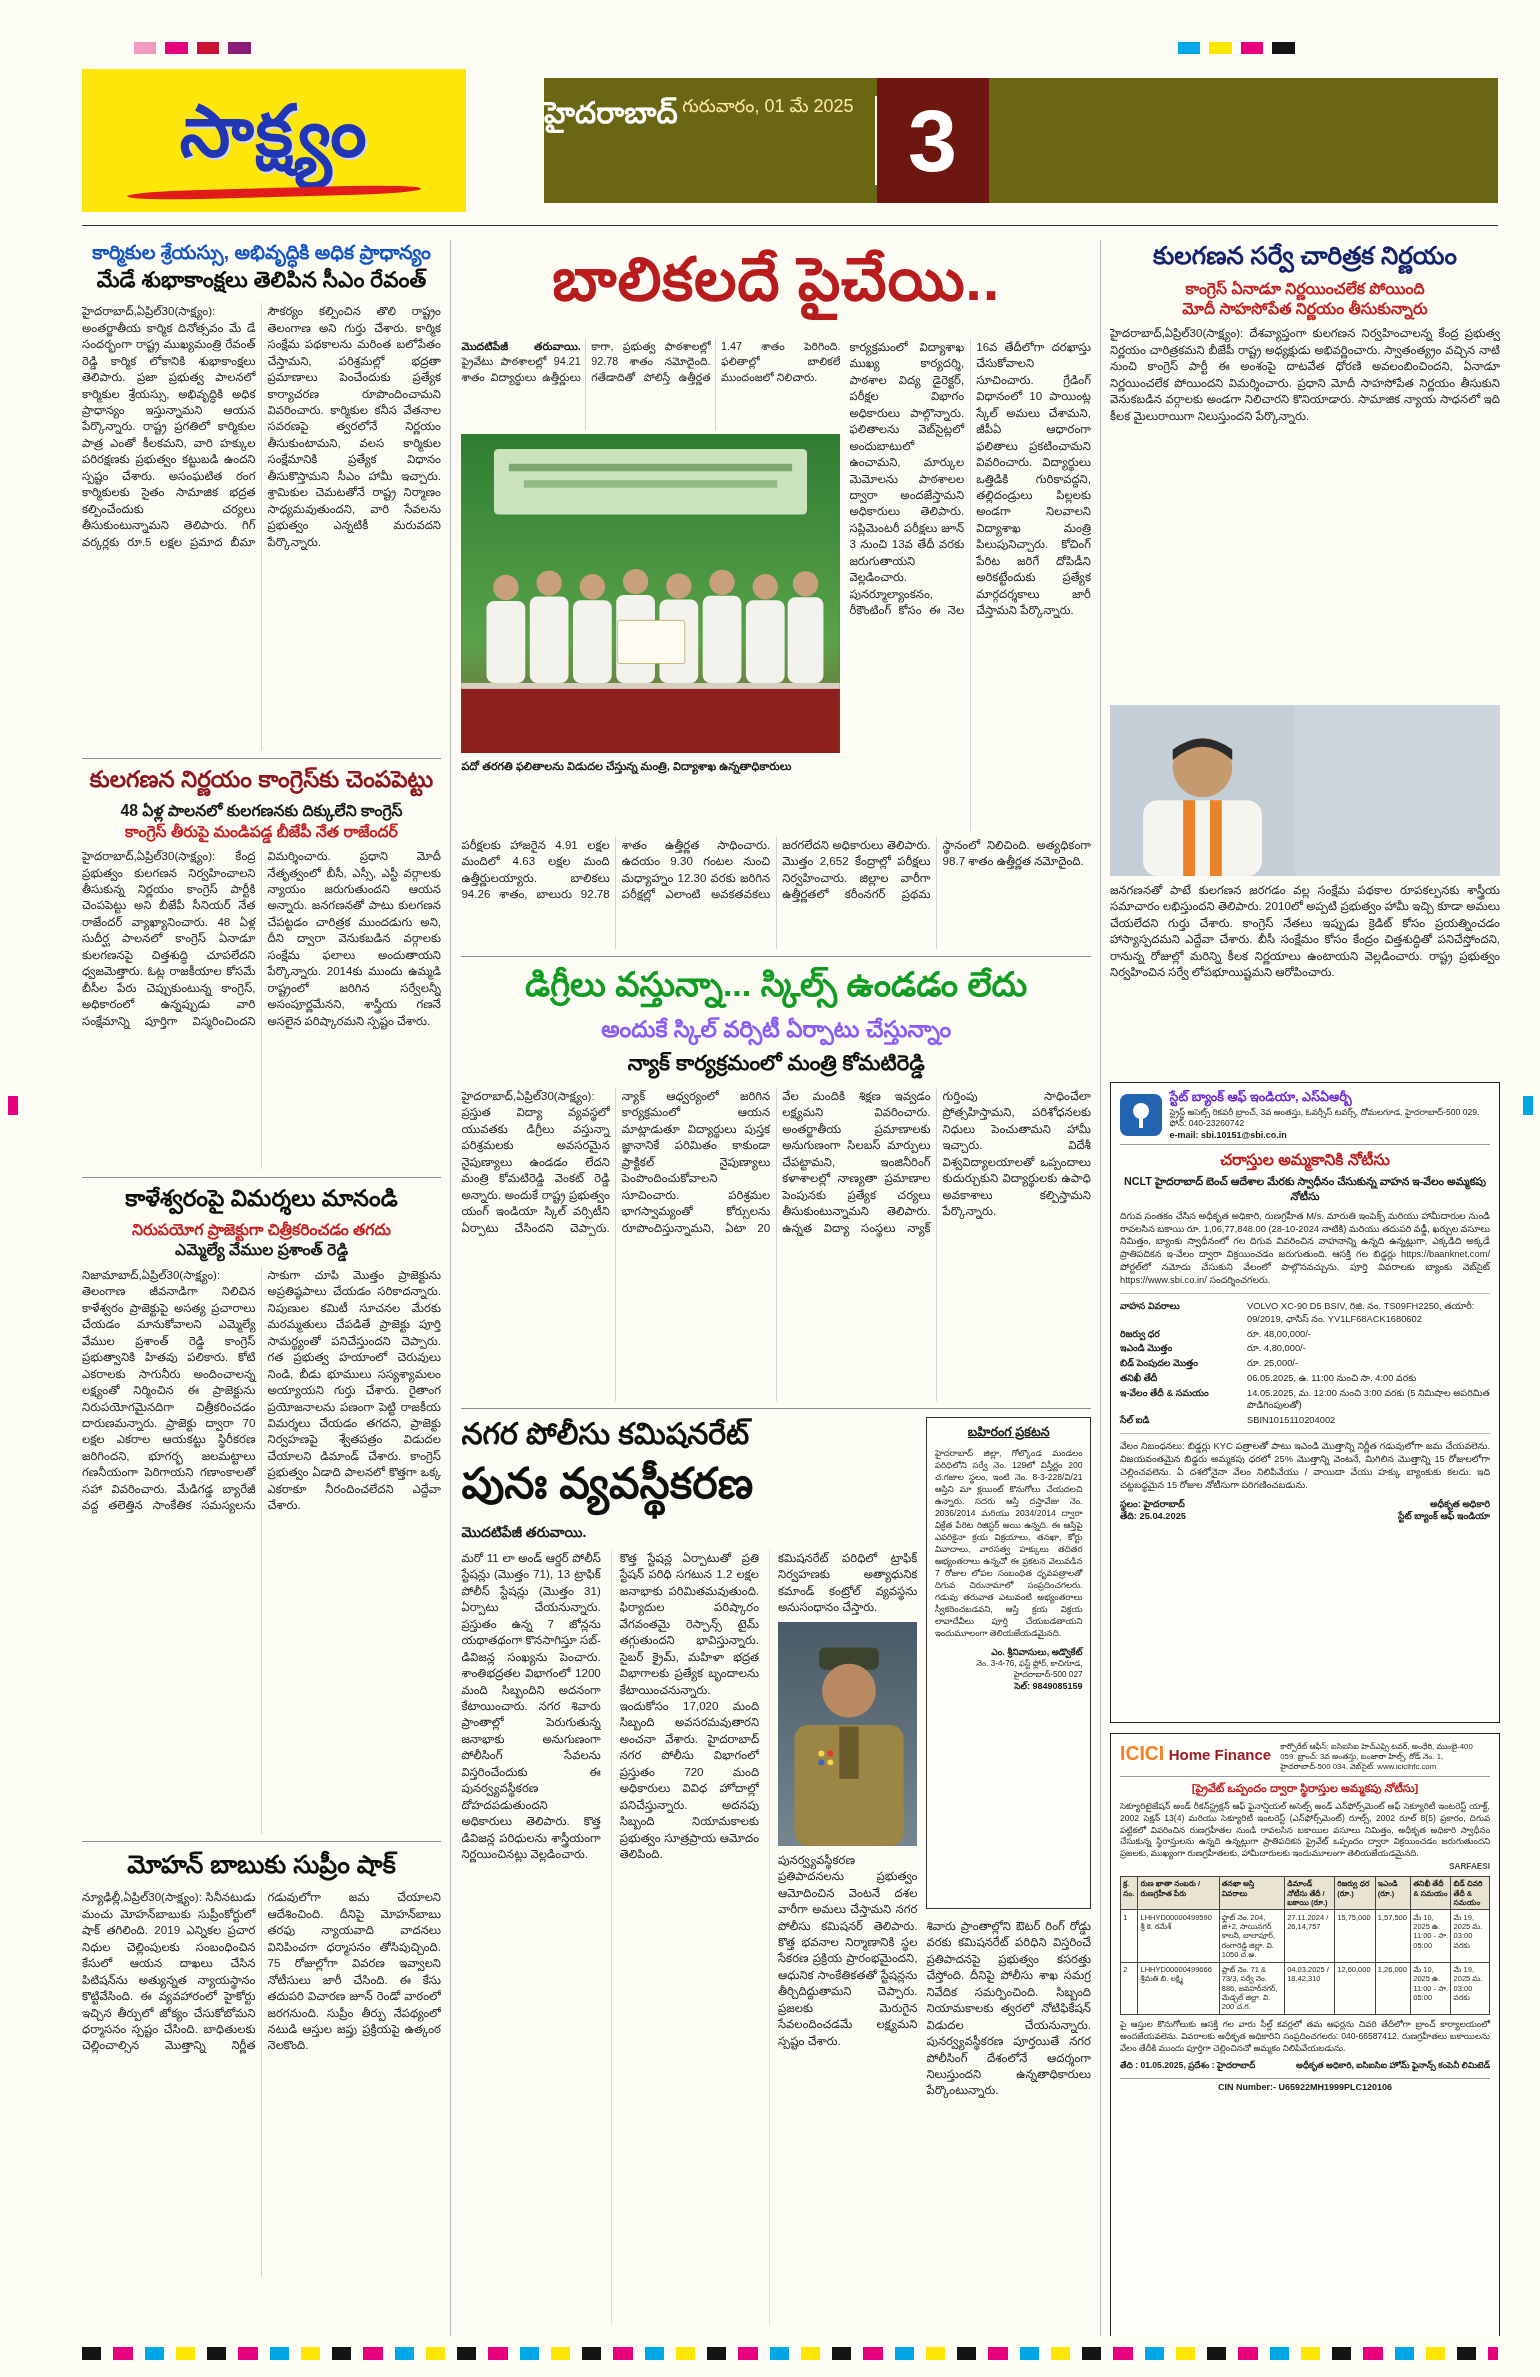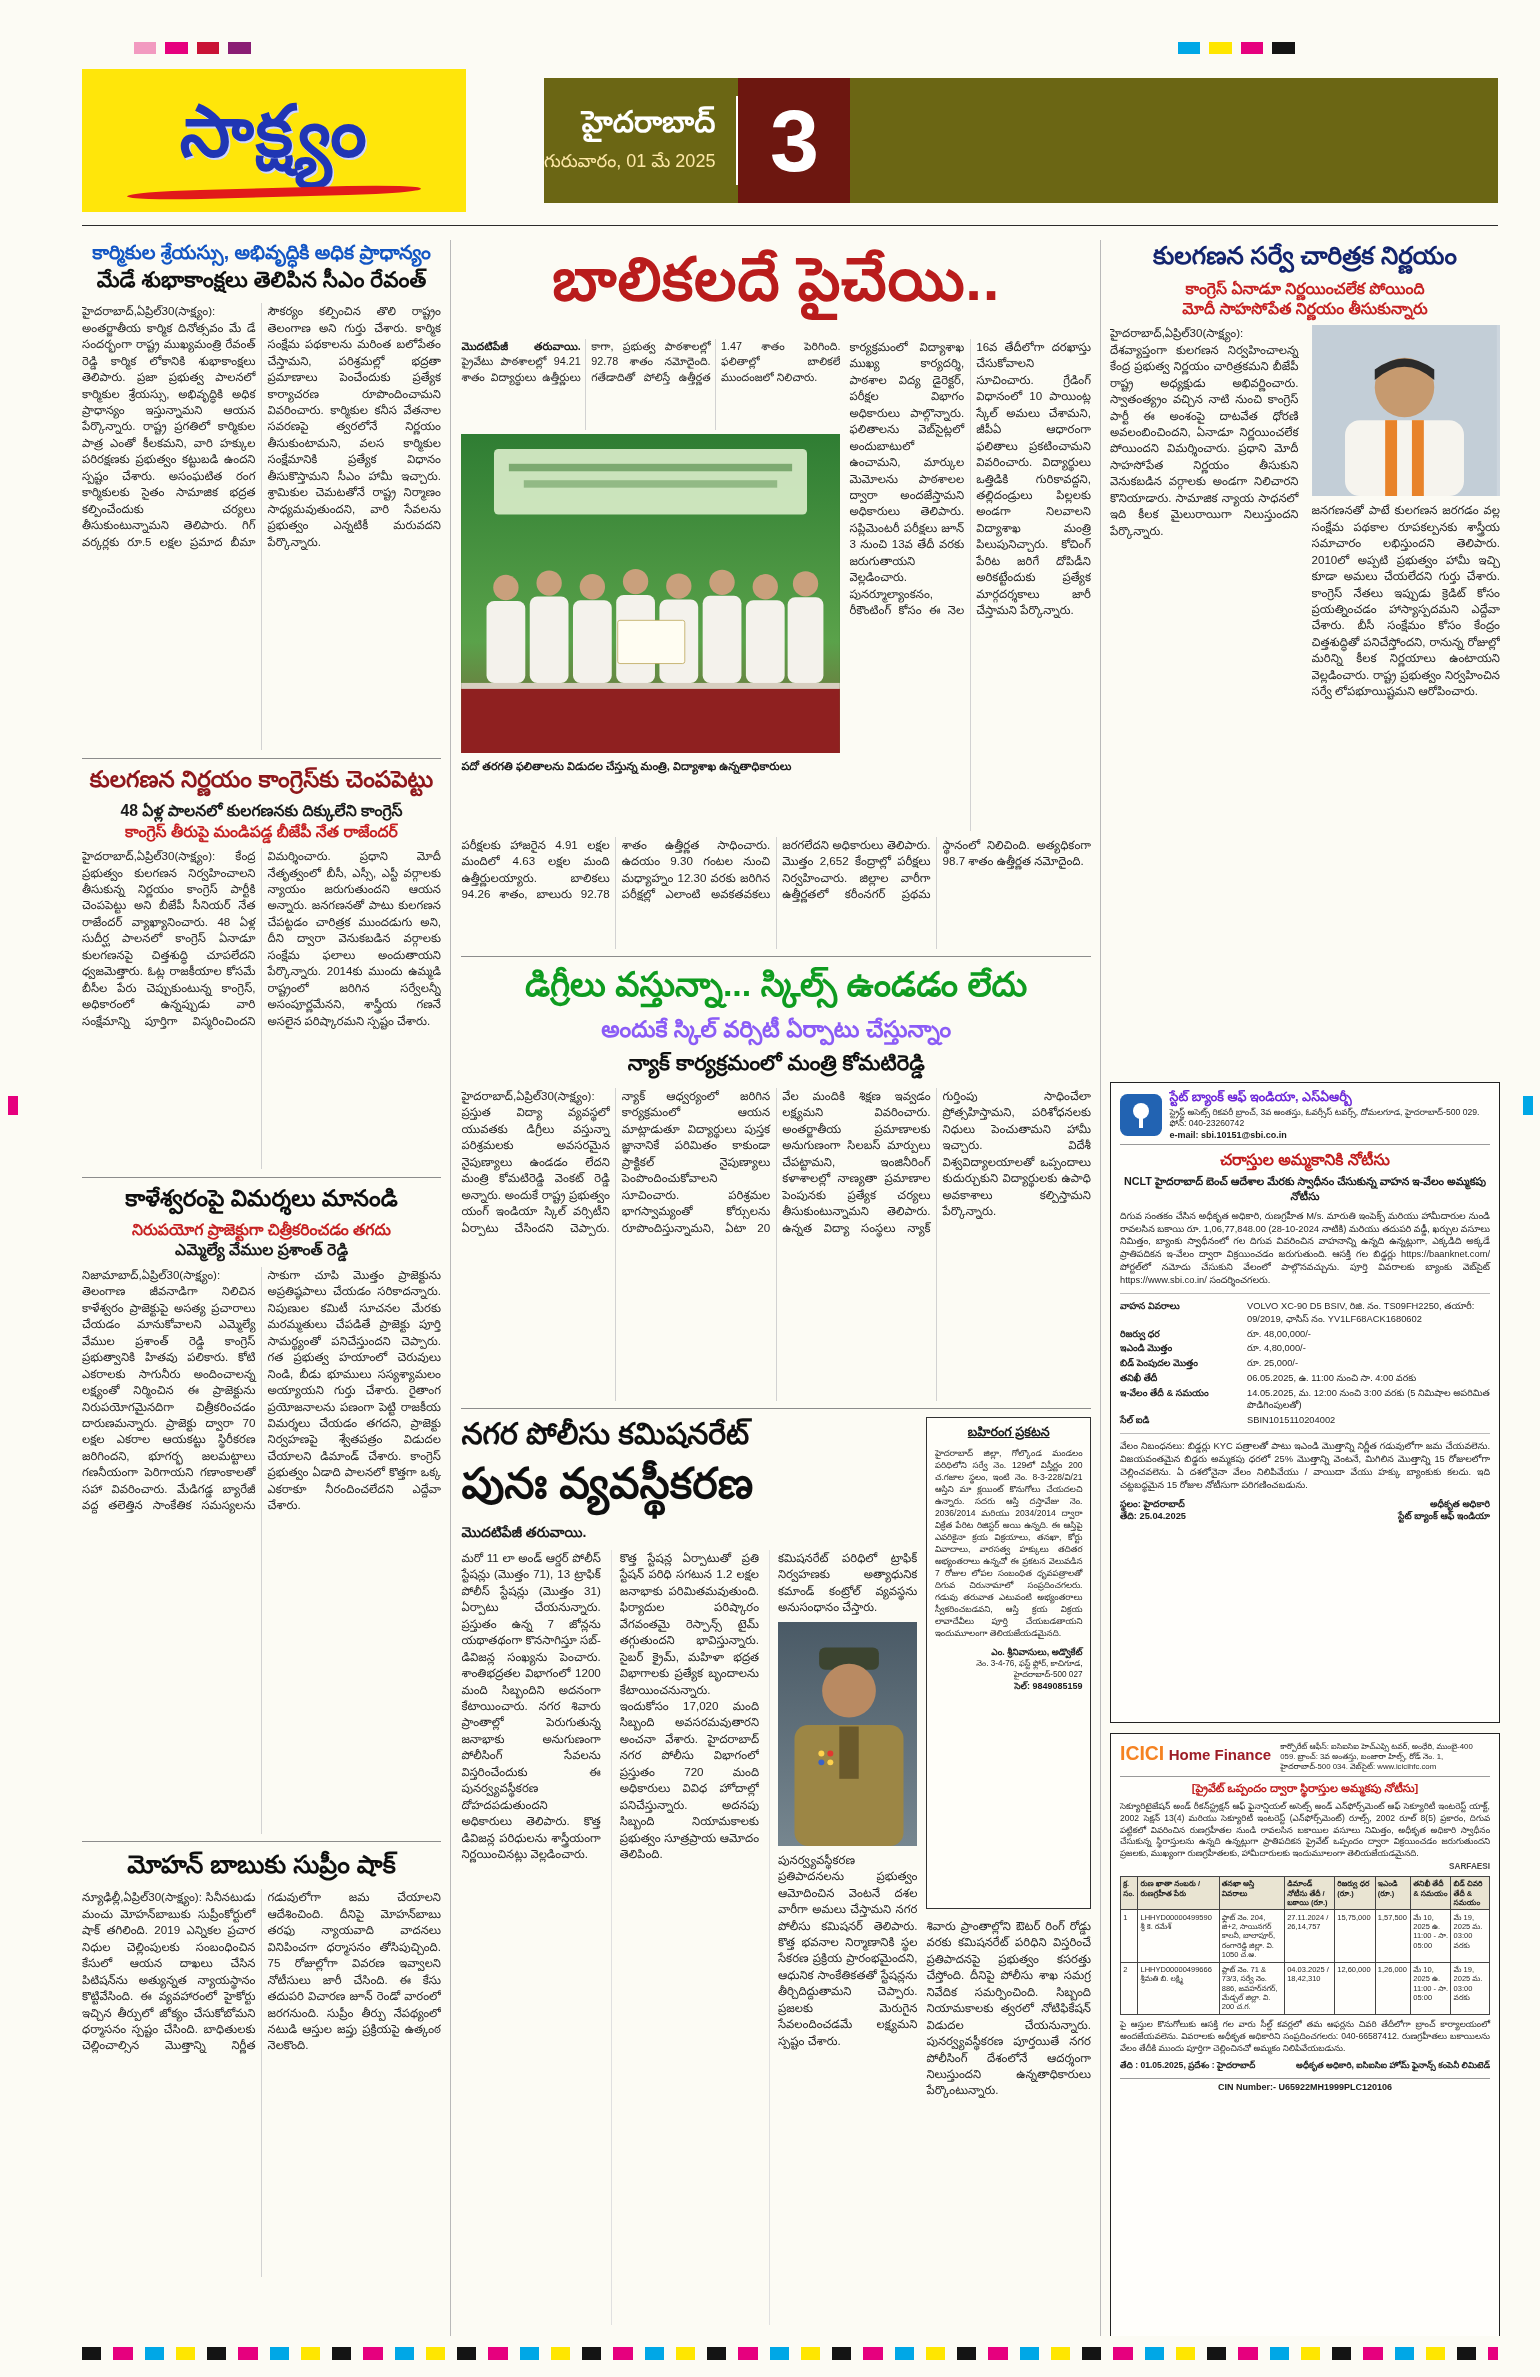--- a/index.html
+++ b/index.html
@@ -18,21 +18,21 @@
   
   .masthead{position:absolute;left:82px;top:69px;width:1416px;height:143px;display:flex;}
   .logo-box{position:relative;width:384px;height:143px;background:#ffe60a;display:flex;align-items:center;justify-content:center;}
   .logo-text{font-size:72px;font-weight:bold;color:#2036b4;letter-spacing:1.5px;text-shadow:1.5px 1.5px 0 #cfd6ff;}
   .logo-swoosh{position:absolute;left:45px;right:45px;bottom:15px;height:9px;background:#e11a1a;border-radius:50%/100%;transform:rotate(-1.5deg);}
   .mast-gap{width:78px;}
   .mast-band{flex:1;height:125px;margin-top:9px;background:#6b6614;display:flex;align-items:center;}
   .section-title{flex:1;text-align:center;white-space:nowrap;}
   .sec-te{font-size:46px;font-weight:bold;color:#ffffff;}
   .sec-en{font-size:52px;font-weight:bold;color:#fdf6d8;font-family:"Liberation Serif","DejaVu Serif",serif;letter-spacing:9px;margin-left:22.4px;}
-  .mast-date{text-align:right;padding-right:21px;margin-right:0;border-right:2.2px solid #ffffff;height:89px;display:flex;flex-direction:column;justify-content:center;gap:4.5px;}
+  .mast-date{text-align:right;padding-right:21px;margin-right:0;border-right:2.2px solid #ffffff;height:89px;display:flex;flex-direction:row;justify-content:center;gap:4.5px;}
   .mast-city{font-size:30px;font-weight:bold;color:#ffffff;}
   .mast-day{font-size:18px;color:#ffe9a8;}
   .page-no-box{width:112px;height:125px;background:#6d1710;display:flex;align-items:center;justify-content:center;}
   .page-no-box span{font-size:88px;font-weight:bold;color:#ffffff;}
   .top-rule{position:absolute;left:82px;width:1416px;top:225px;border-top:1.5px solid #2b2b2b;}
 
   
   .band{position:absolute;top:240px;height:2096px;overflow:hidden;}
   .left-band{left:82px;width:359px;}
   .center-band{left:450px;width:641px;border-left:0.7px solid #b9b9b9;padding-left:10.4px;box-sizing:border-box;}
@@ -91,21 +91,21 @@
   
   .notice-box{border:1.5px solid #333;padding:7.5px;height:492px;box-sizing:border-box;overflow:hidden;background:#fffef9;}
   .notice-title{font-size:12.7px;font-weight:bold;text-align:center;text-decoration:underline;margin-bottom:4.5px;}
   .notice-body{font-size:8.6px;line-height:1.4;text-align:justify;}
   .notice-sign{font-size:9px;font-weight:bold;text-align:right;margin-top:7.5px;}
   .notice-addr{font-size:8.2px;text-align:right;}
   .notice-phone{font-size:9px;font-weight:bold;text-align:right;}
 
   
   .survey-head{font-size:24.6px;font-weight:bold;color:#13246e;text-align:center;margin:1.5px 0 3px;}
-  .survey-cols{display:flex;gap:13px;height:746px;overflow:hidden;margin-top:6px;}
+  .survey-cols{display:flex;gap:13px;height:746px;overflow:hidden;margin-top:6px;flex-direction:column;}
   .scol{flex:1;font-size:11.6px;line-height:1.42;text-align:justify;overflow:hidden;}
   .leader-photo{width:100%;height:171px;margin-bottom:6px;background:#cdd6de;}
 
   
   .ad{border:1.5px solid #222;background:#fffefb;box-sizing:border-box;margin-top:10.4px;padding:7.5px 9px;overflow:hidden;}
   .sbi-ad{height:641px;}
   .sbi-head{display:flex;gap:7.5px;align-items:center;border-bottom:0.7px solid #999;padding-bottom:4.5px;}
   .sbi-logo{width:42px;height:42px;background:#2263b2;border-radius:7.5px;position:relative;flex:none;}
   .sbi-logo:before{content:"";position:absolute;left:12.7px;top:9px;width:16.4px;height:16.4px;border-radius:50%;background:#ffffff;}
   .sbi-logo:after{content:"";position:absolute;left:18.6px;top:22.4px;width:4.5px;height:12px;background:#ffffff;}

